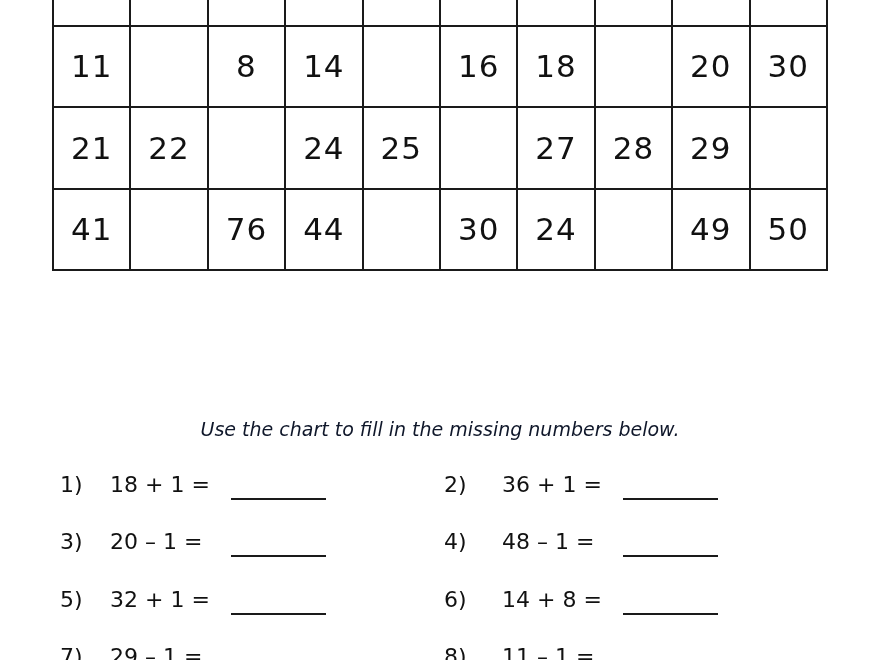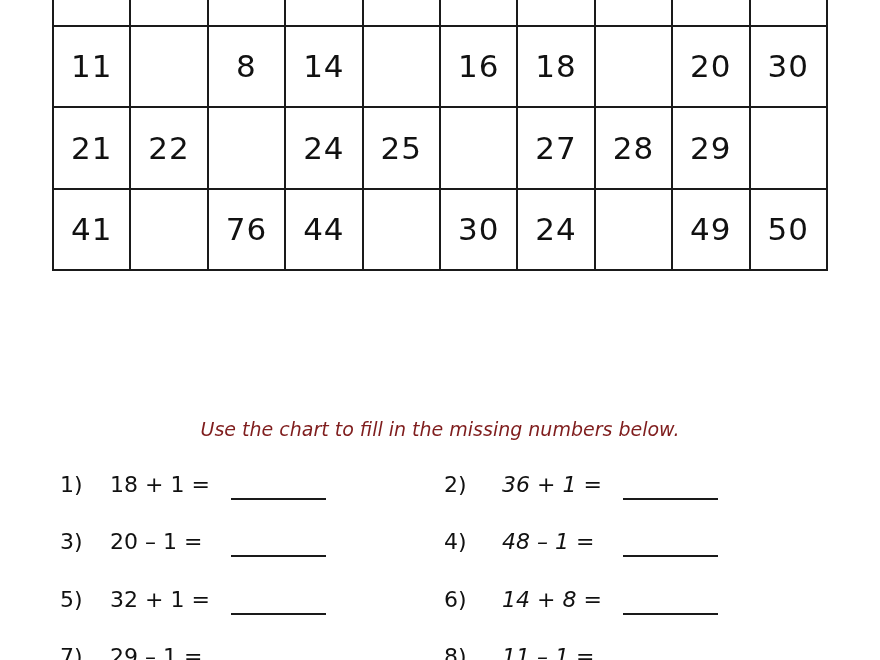--- a/index.html
+++ b/index.html
@@ -38,21 +38,21 @@
     }
     .instruction {
       position: absolute;
       left: 0;
       top: 418px;
       width: 880px;
       text-align: center;
       font-family: "DejaVu Sans", sans-serif;
       font-style: italic;
       font-size: 19px;
-      color: #7f1d1d;
+      color: #0f172a;
     }
     .problem {
       position: absolute;
       height: 30px;
       font-family: "DejaVu Sans", sans-serif;
       font-size: 22px;
       color: #111;
     }
     .problem .num {
       position: absolute;
@@ -68,21 +68,21 @@
       position: absolute;
       top: 26px;
       height: 0;
       border-bottom: 2px solid #1a1a1a;
       width: 95px;
     }
     .col-left { left: 60px; }
     .col-left .expr { left: 50px; }
     .col-left .blank { left: 171px; }
     .col-right { left: 444px; }
-    .col-right .expr { left: 58px; font-style: italic; }
+    .col-right .expr { left: 58px; }
     .col-right .blank { left: 179px; }
   </style>
 </head>
 <body>
 
 <table class="grid">
   <tbody>
     <tr>
       <td></td>
       <td></td>

